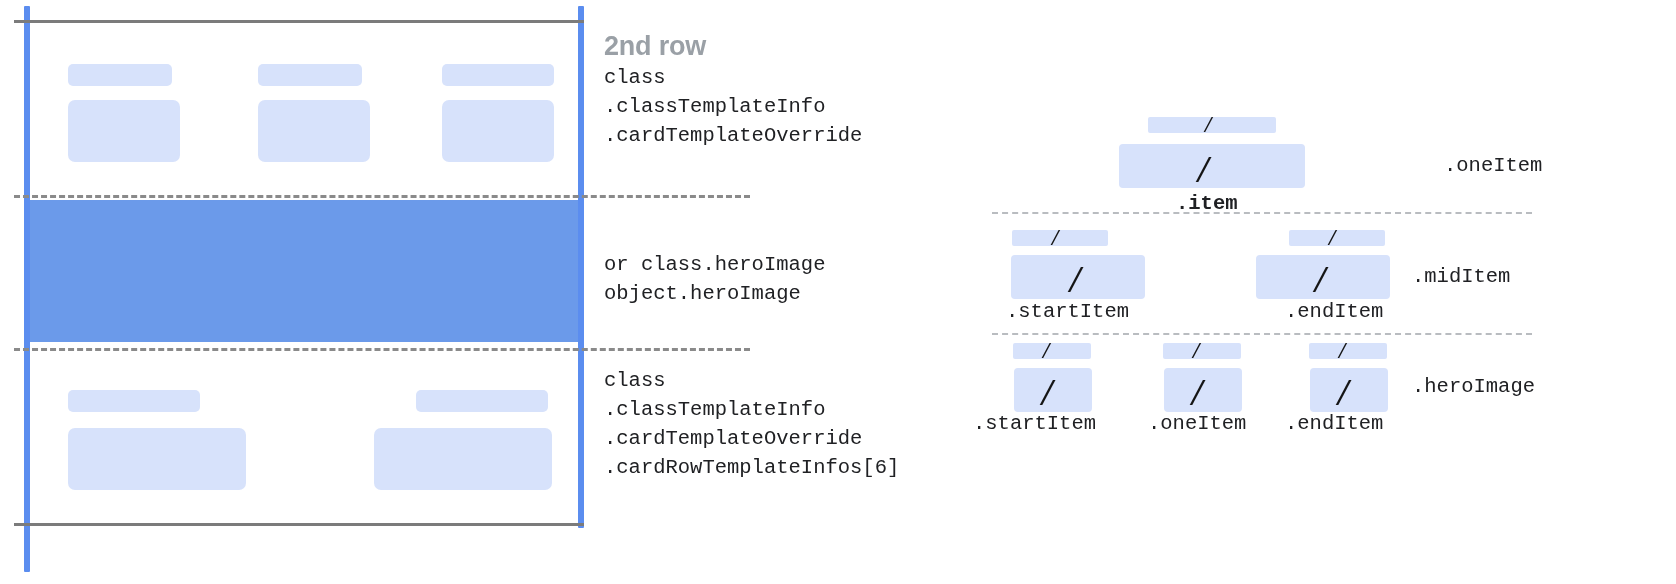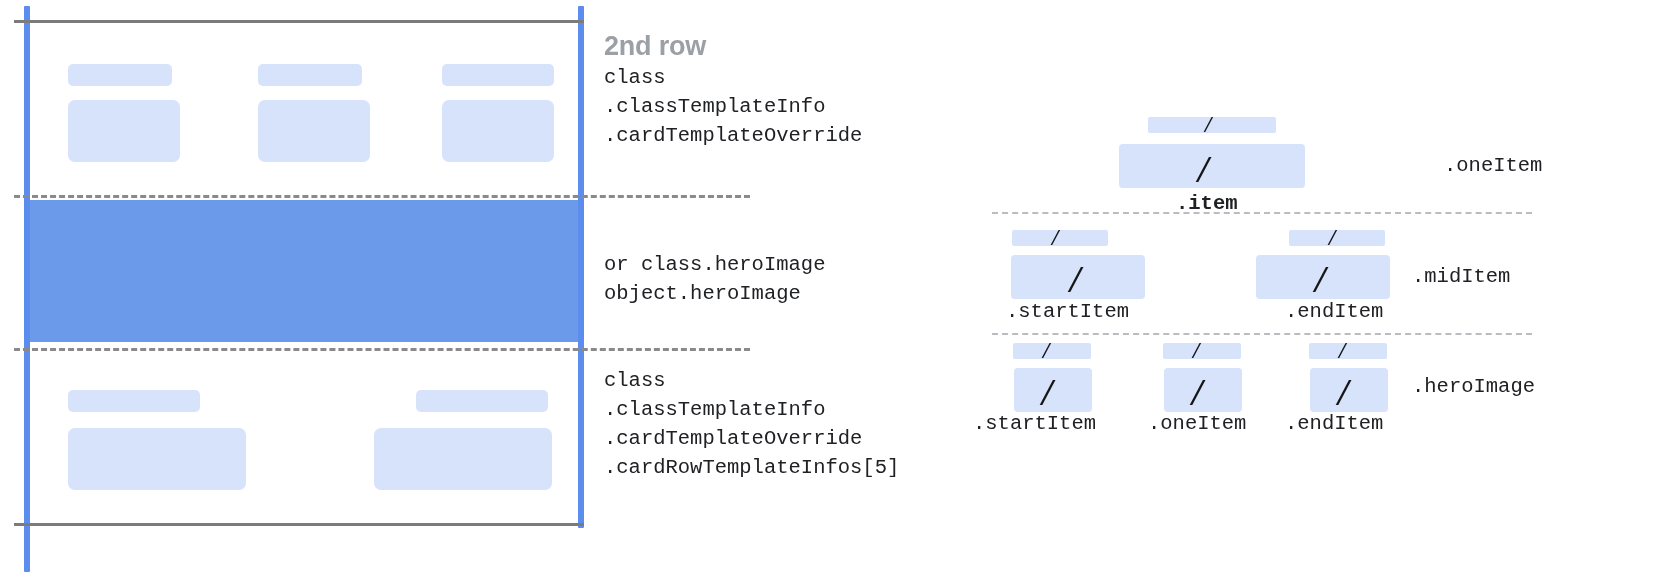--- a/index.html
+++ b/index.html
@@ -126,21 +126,21 @@
 
   <div class="txtblock" style="left:604px;top:250px;">
     <div class="mono">or class.heroImage</div>
     <div class="mono">object.heroImage</div>
   </div>
 
   <div class="txtblock" style="left:604px;top:366px;">
     <div class="mono">class</div>
     <div class="mono">.classTemplateInfo</div>
     <div class="mono">.cardTemplateOverride</div>
-    <div class="mono">.cardRowTemplateInfos[5]</div>
+    <div class="mono">.cardRowTemplateInfos[6]</div>
   </div>
 
   <div>
 
     <div>
       <div class="ibar small" style="left:1148px;top:117px;width:128px;"></div>
       <span class="slash s-small" style="left:1205px;top:113px;">/</span>
 
       <div class="ibar big" style="left:1119px;top:144px;width:186px;"></div>
       <span class="slash s-big" style="left:1198px;top:150px;">/</span>

